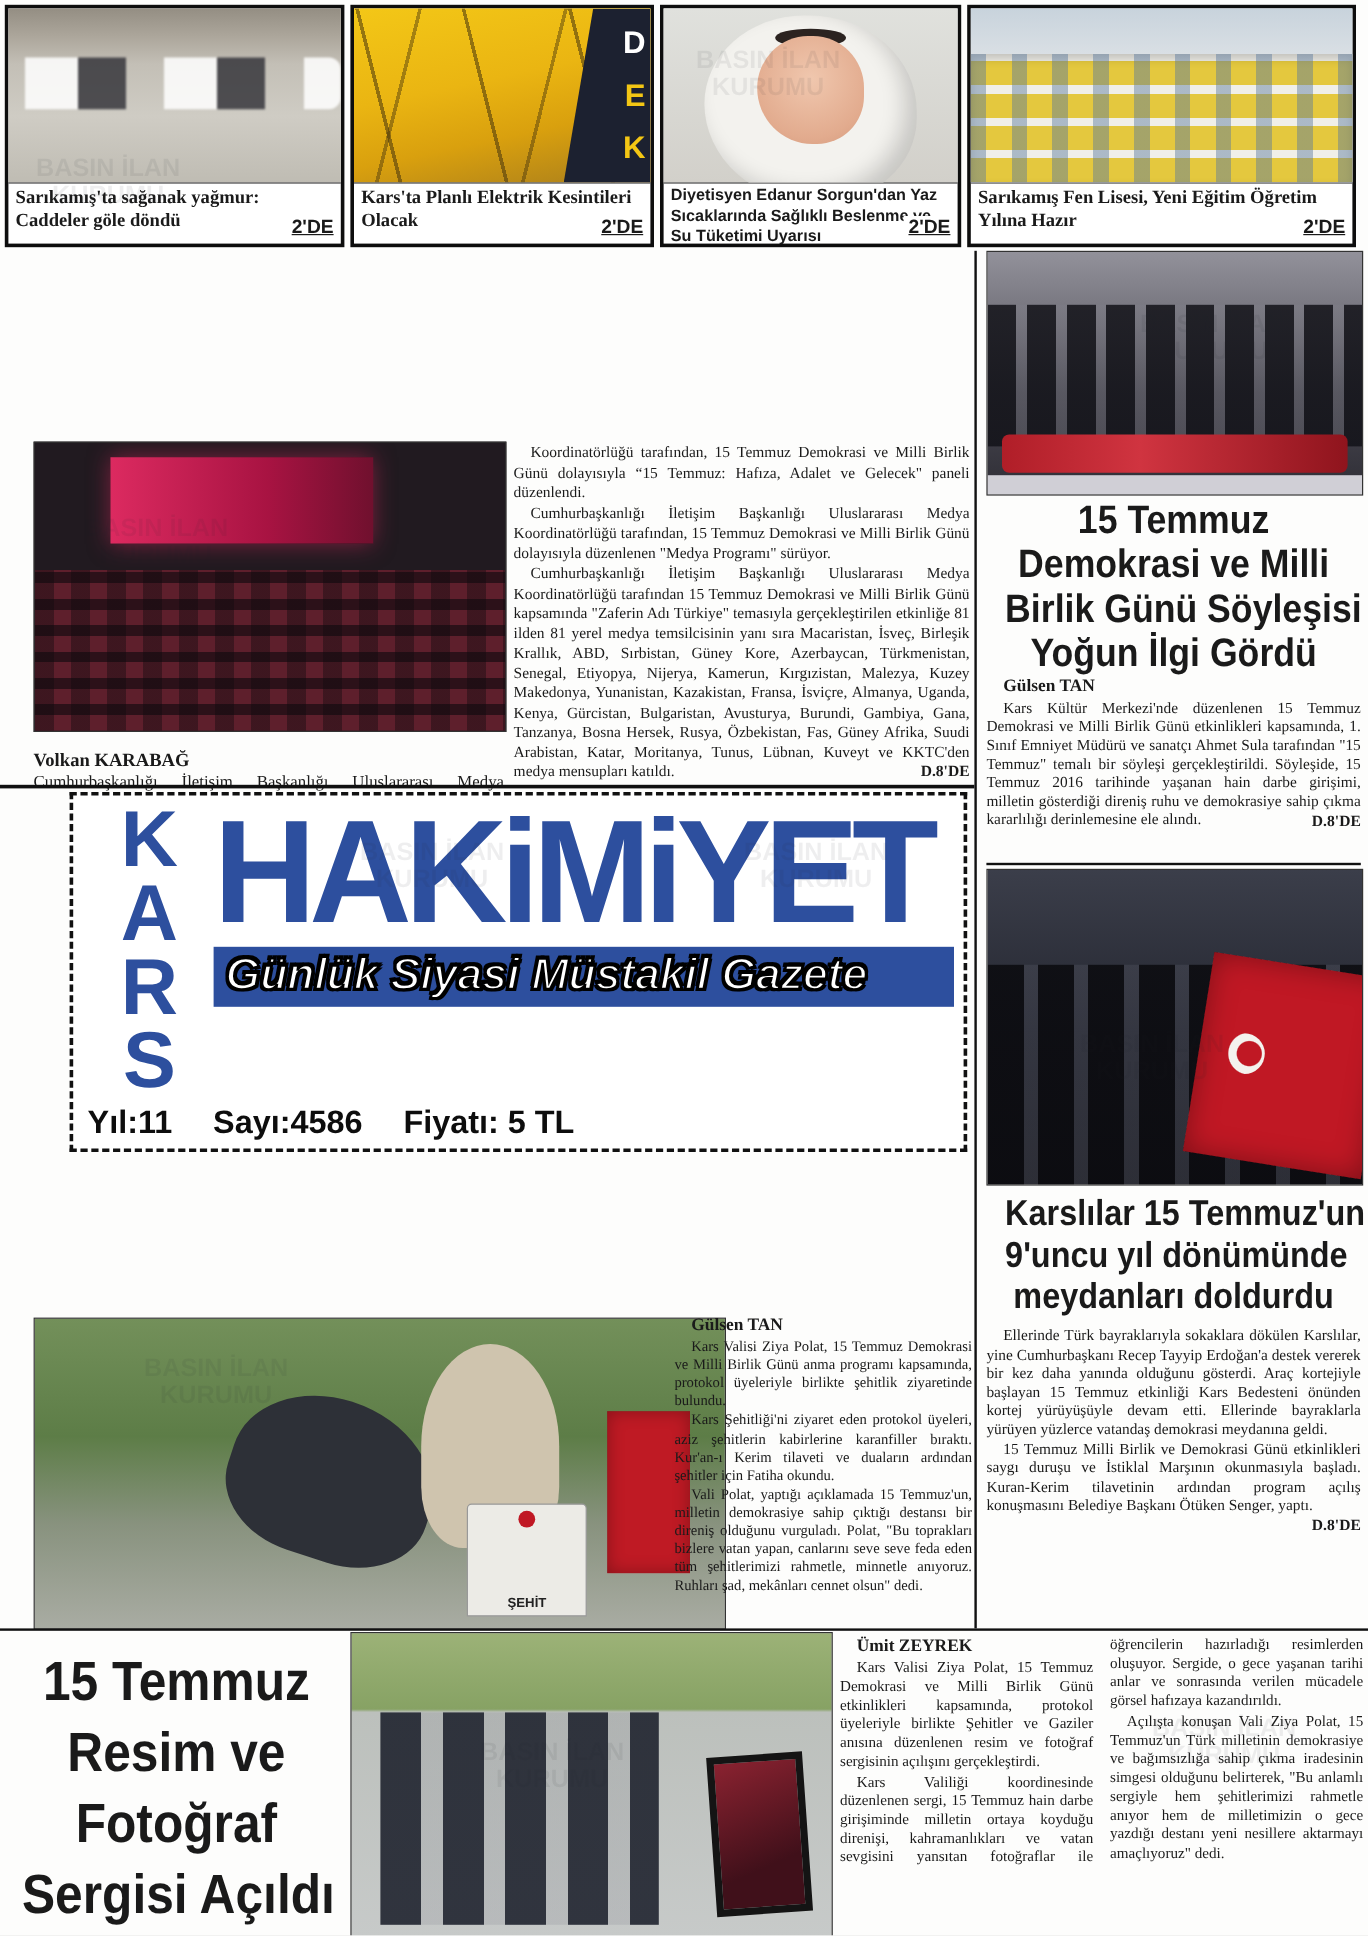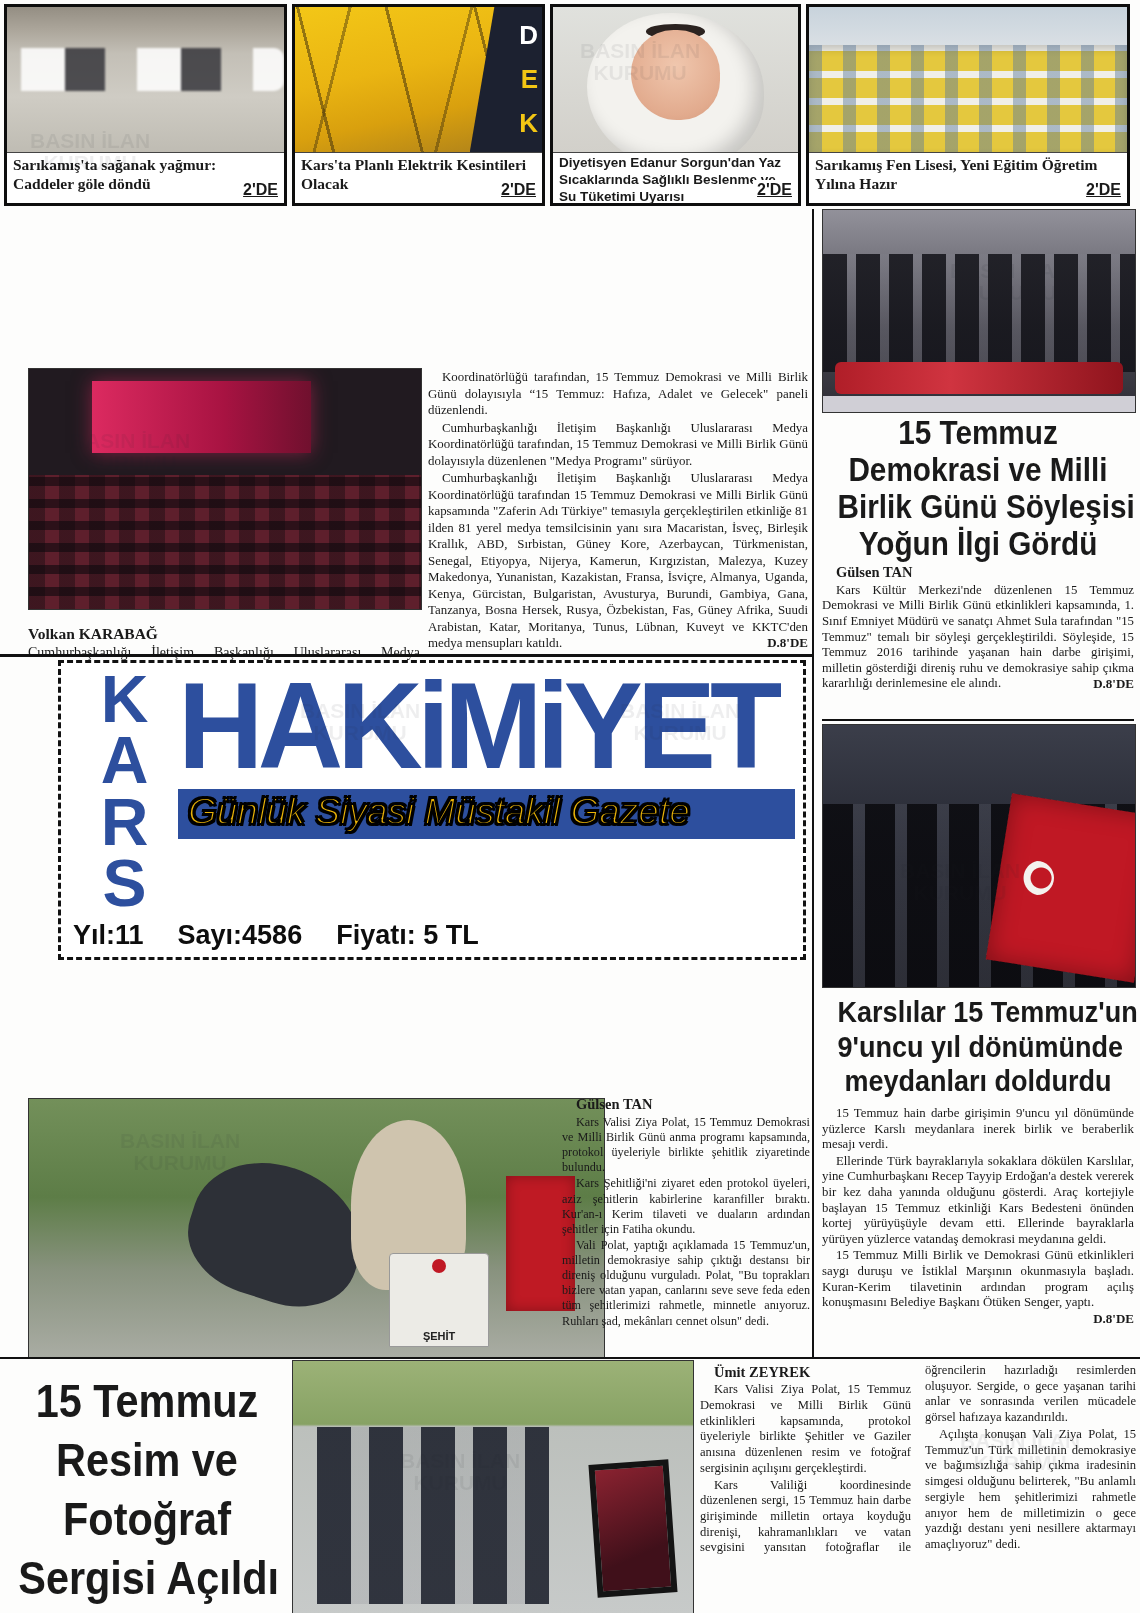--- a/index.html
+++ b/index.html
@@ -101,22 +101,22 @@
   .masthead{top:660px;left:58px;width:748px;height:300px;border:3px dashed #111;background:#fff;
      box-sizing:border-box;padding:6px 8px 0 10px;}
   .mh-top{display:flex;align-items:flex-start;}
   .mh-kars{width:118px;text-align:center;font-family:"Liberation Sans",sans-serif;font-weight:900;
      font-size:66px;line-height:.93;color:#2d4f9e;letter-spacing:0;}
   .mh-kars span{display:block;}
   .mh-right{flex:1;}
   .mh-title{font-family:"Liberation Sans",sans-serif;font-weight:900;font-size:122px;line-height:.95;
      letter-spacing:-6px;color:#2d4f9e;white-space:nowrap;transform:scaleX(.97);transform-origin:left;}
   .mh-subbar{margin-top:4px;background:#2d4f9e;padding:2px 10px 6px 10px;}
-  .mh-sub{font-family:"Liberation Sans",sans-serif;font-style:italic;font-weight:400;font-size:37px;
-     color:#eab308;-webkit-text-stroke:2px #000;text-shadow:2px 2px 0 #000,-2px 2px 0 #000,2px -2px 0 #000,-2px -2px 0 #000;
+  .mh-sub{font-family:"Liberation Sans",sans-serif;font-style:italic;font-weight:700;font-size:37px;
+     color:#ffffff;-webkit-text-stroke:2px #000;text-shadow:2px 2px 0 #000,-2px 2px 0 #000,2px -2px 0 #000,-2px -2px 0 #000;
      white-space:nowrap;}
   .mh-date{position:absolute;left:12px;right:8px;bottom:6px;display:flex;gap:34px;align-items:baseline;
      font-family:"Liberation Sans",sans-serif;font-weight:900;font-size:27px;color:#0d0d0d;white-space:nowrap;}
   
   .h2head{top:966px;left:0;width:812px;height:130px;display:flex;flex-direction:column;justify-content:center;
      text-align:center;font-family:"Liberation Sans",sans-serif;font-weight:900;font-size:54px;line-height:1.12;color:#0b0b0b;}
   
   .mid-photo{top:1098px;left:28px;width:528px;height:258px;border:1px solid #333;padding-left:47px;}
   .mid-text{top:1096px;left:562px;width:248px;height:262px;font-size:12.2px;line-height:1.24;
      text-align:justify;overflow:hidden;}
@@ -276,21 +276,20 @@
     <div class="figs"></div>
     <div class="bigflag"></div>
     <div class="crescent"></div>
   </div>
   <div class="abs rcol r-h2">
     <span class="hline">Karslılar 15 Temmuz'un</span>
     <span class="hline">9'uncu yıl dönümünde</span>
     <span class="hline">meydanları doldurdu</span>
   </div>
   <div class="abs rcol r-text2 body">
-    <p><span>15 Temmuz hain darbe girişimin 9'uncu yıl dönümünde yüzlerce Karslı meydanlara inerek birlik ve beraberlik mesajı verdi.</span></p>
     <p><span>Ellerinde Türk bayraklarıyla sokaklara dökülen Karslılar, yine Cumhurbaşkanı Recep Tayyip Erdoğan'a destek vererek bir kez daha yanında olduğunu gösterdi. Araç kortejiyle başlayan 15 Temmuz etkinliği Kars Bedesteni önünden kortej yürüyüşüyle devam etti. Ellerinde bayraklarla yürüyen yüzlerce vatandaş demokrasi meydanına geldi.</span></p>
     <p><span>15 Temmuz Milli Birlik ve Demokrasi Günü etkinlikleri saygı duruşu ve İstiklal Marşının okunmasıyla başladı. Kuran-Kerim tilavetinin ardından program açılış konuşmasını Belediye Başkanı Ötüken Senger, yaptı.</span>
       <b class="pageref">D.8'DE</b></p>
   </div>
 
   <div class="hrule2" style="top:1357px;left:0;width:1140px;"></div>
   <div class="abs sergi-h">
     <span class="hline">15 Temmuz</span>
     <span class="hline">Resim ve</span>
     <span class="hline">Fotoğraf</span>

